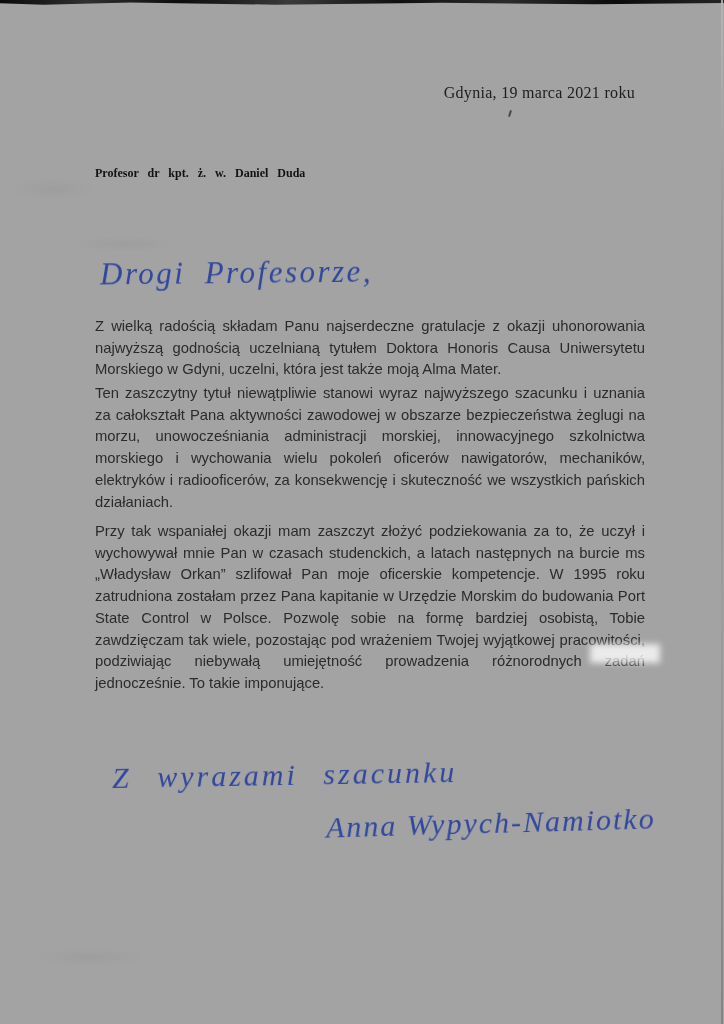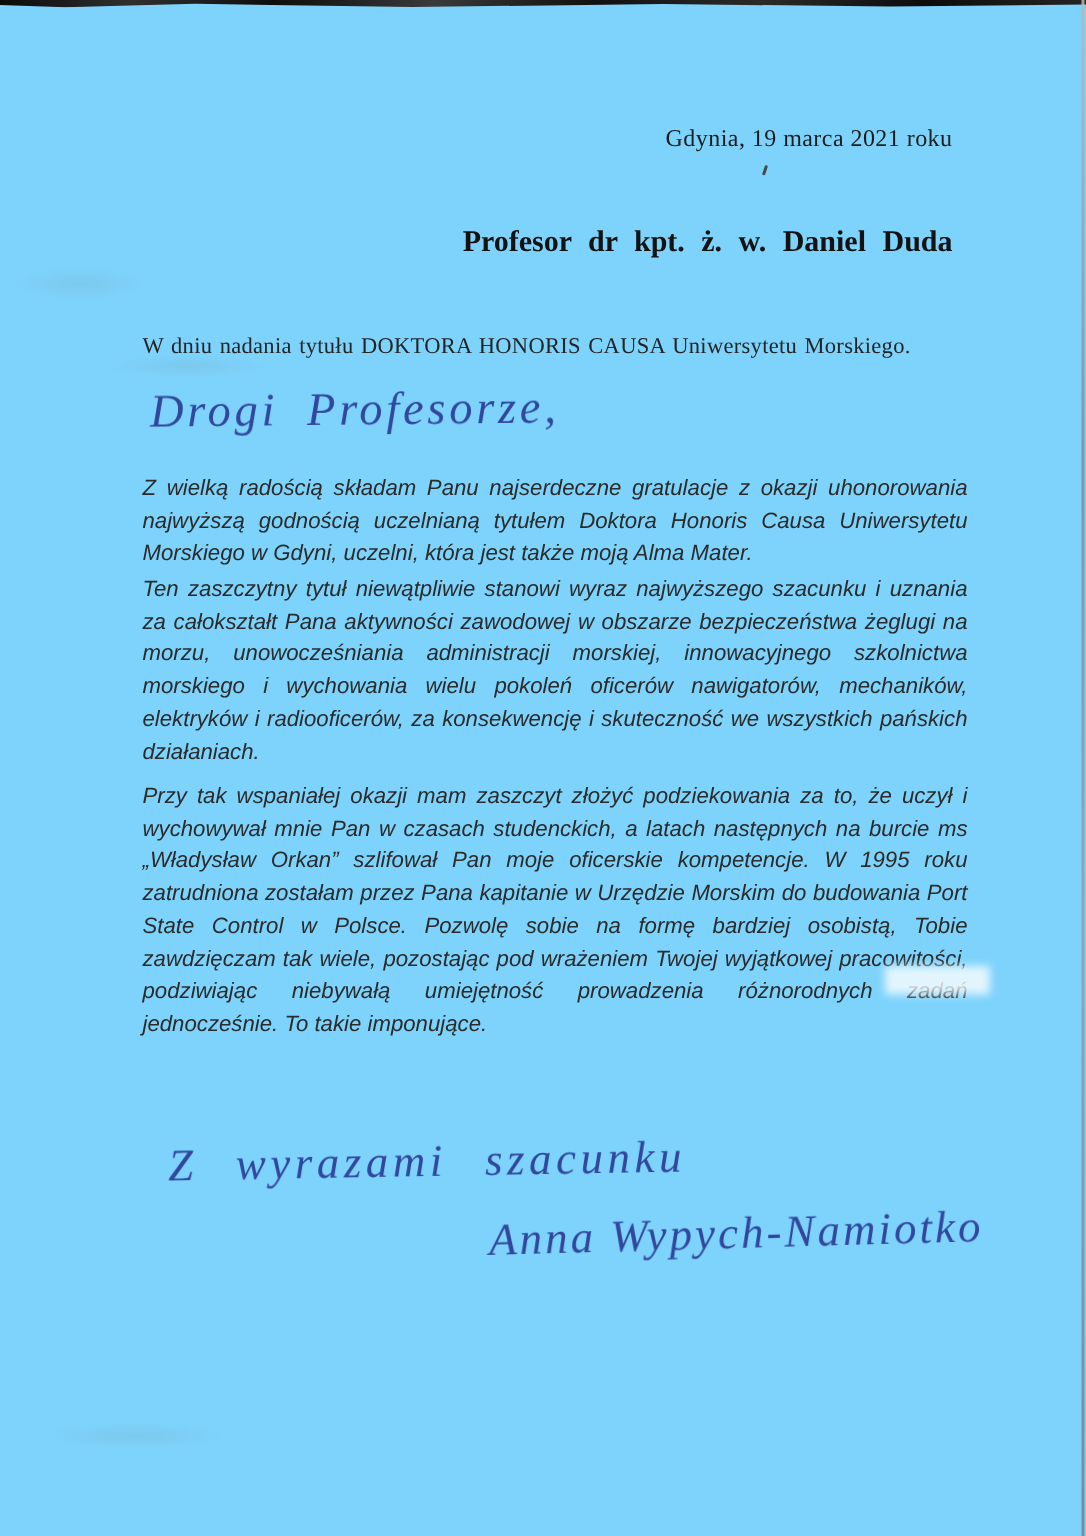--- a/index.html
+++ b/index.html
@@ -1,18 +1,18 @@
 <!DOCTYPE html>
 <html lang="pl" style="--ink: #31479e;"><head>
 <meta charset="utf-8">
 <style>
   html,body{margin:0;padding:0;background:#ffffff;}
   .page{
     position:relative;width:724px;height:1024px;overflow:hidden;
-    background:#7dd3fc;
+    background:#a3a3a3;
     font-family:"Liberation Serif",serif;
   }
   
   .edge-top{
     position:absolute;top:0;left:0;width:724px;height:6px;
     background:linear-gradient(90deg,#0a0a0a,#303030 12%,#0d0d0d 25%,#3a3a3a 40%,#101010 55%,#2b2b2b 70%,#0c0c0c 85%,#242424 100%);
     clip-path:polygon(0 0,100% 0,100% 50%,82% 72%,61% 45%,38% 78%,18% 42%,6% 80%,0 55%);
   }
   .edge-right{
     position:absolute;top:0;right:1px;width:2px;height:1024px;
@@ -30,33 +30,32 @@
   .fade-spot{
     position:absolute;top:644px;left:590px;width:70px;height:19px;
     background:rgba(255,255,255,.78);filter:blur(3px);
   }
   
   .date{
     position:absolute;top:84px;left:95px;width:540px;text-align:right;
     font-size:16px;color:#1d1d1d;letter-spacing:.3px;
   }
   .recipient{
-    position:absolute;top:150px;left:95px;width:540px;text-align:right;
-    font-weight:bold;font-size:20px;word-spacing:6px;color:#121212;
+    position:absolute;top:166px;left:95px;width:540px;text-align:left;
+    font-weight:bold;font-size:12px;word-spacing:6px;color:#121212;
   }
   .dedication{
     position:absolute;top:223px;left:95px;width:560px;
     font-size:15px;color:#242424;letter-spacing:.2px;word-spacing:1px;
   }
   .para{
     position:absolute;left:95px;width:550px;
     font-family:"Liberation Sans",sans-serif;
     font-size:14.8px;line-height:21.7px;text-align:justify;
     color:#2b2b2b;
-    font-style:italic;
   }
   .p1{top:316px;} .p2{top:383px;} .p3{top:521px;} .p4{top:681px;}
   
   .hw{
     font-family:"Liberation Serif",serif;font-style:italic;
     color:var(--ink,#31479e);filter:blur(.3px);white-space:nowrap;
   }
   .greeting{
     position:absolute;top:255px;left:100px;
     font-size:31px;letter-spacing:2.5px;word-spacing:9px;
@@ -82,21 +81,20 @@
   <div class="edge-right"></div>
   <div class="smudge sm1"></div>
   <div class="smudge sm2"></div>
   <div class="smudge sm3"></div>
 
   <div class="date">Gdynia, 19 marca 2021 roku</div>
   <div class="tick"></div>
 
   <div class="recipient">Profesor dr kpt. ż. w. Daniel Duda</div>
 
-  <div class="dedication">W dniu nadania tytułu DOKTORA HONORIS CAUSA Uniwersytetu Morskiego.</div>
 
   <div class="greeting hw">Drogi Profesorze,</div>
 
   <div class="para p1">Z wielką radością składam Panu najserdeczne gratulacje z okazji uhonorowania najwyższą godnością uczelnianą tytułem Doktora Honoris Causa Uniwersytetu Morskiego w Gdyni, uczelni, która jest także moją Alma Mater.</div>
   <div class="para p2">Ten zaszczytny tytuł niewątpliwie stanowi wyraz najwyższego szacunku i uznania za całokształt Pana aktywności zawodowej w obszarze bezpieczeństwa żeglugi na morzu, unowocześniania administracji morskiej, innowacyjnego szkolnictwa morskiego i wychowania wielu pokoleń oficerów nawigatorów, mechaników, elektryków i radiooficerów, za konsekwencję i skuteczność we wszystkich pańskich działaniach.</div>
   <div class="para p3">Przy tak wspaniałej okazji mam zaszczyt złożyć podziekowania za to, że uczył i wychowywał mnie Pan w czasach studenckich, a latach następnych na burcie ms „Władysław Orkan” szlifował Pan moje oficerskie kompetencje. W 1995 roku zatrudniona zostałam przez Pana kapitanie w Urzędzie Morskim do budowania Port State Control w Polsce. Pozwolę sobie na formę bardziej osobistą, Tobie zawdzięczam tak wiele, pozostając pod wrażeniem Twojej wyjątkowej pracowitości, podziwiając niebywałą umiejętność prowadzenia różnorodnych zadań jednocześnie. To takie imponujące.</div>
 
   <div class="fade-spot"></div>
 
   <div class="closing hw">Z wyrazami szacunku</div>

